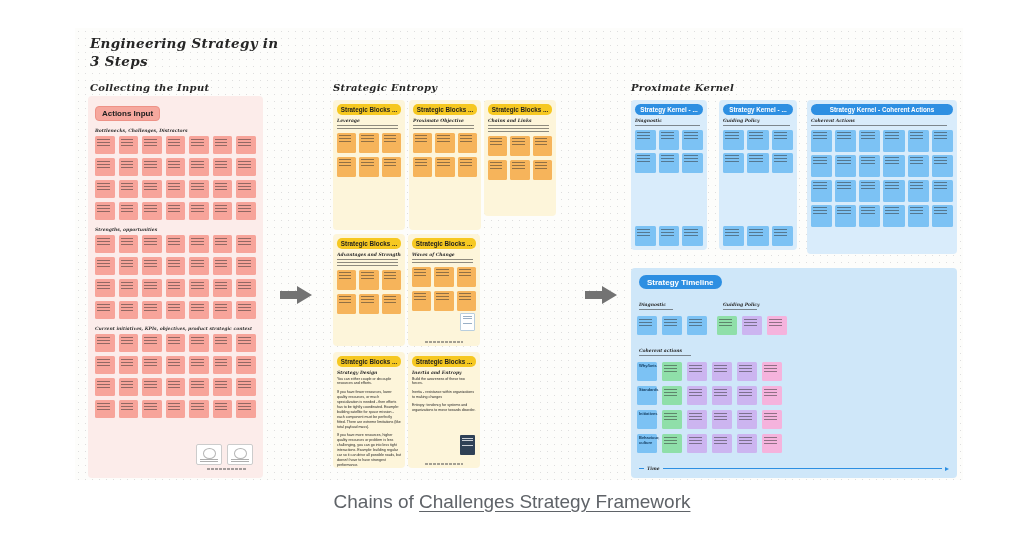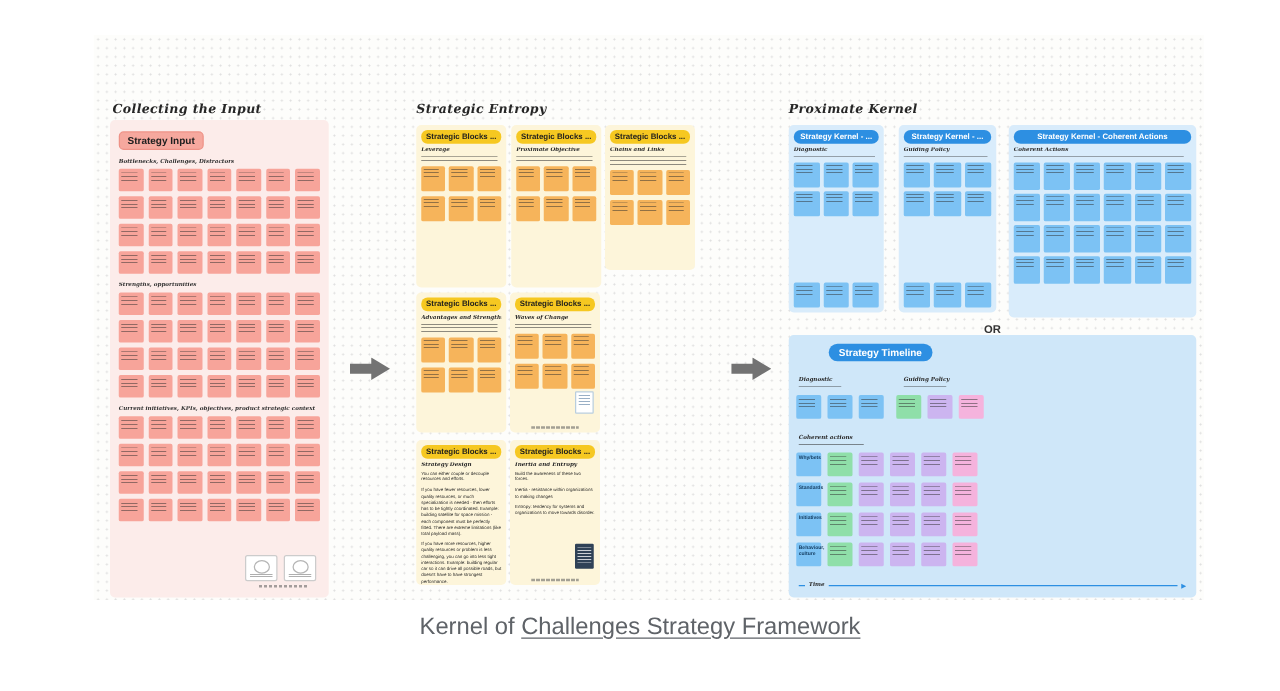--- a/index.html
+++ b/index.html
@@ -102,21 +102,21 @@
   .g-bottom .note{height:20px;}
   .g-k3{gap:3px;margin-top:3px;}
   .g-k3 .note{height:22px;}
   .or-label{position:absolute;left:556px;top:230px;width:326px;text-align:center;
     font-weight:700;font-size:9px;color:#333;}
 
   
   .timeline{position:absolute;left:556px;top:240px;width:326px;height:210px;
     background:#cfe7f9;border-radius:4px;box-sizing:border-box;}
   .tl-badge{position:absolute;left:8px;top:7px;background:#2d8fe2;border-radius:9px;color:#fff;
-    font-weight:700;font-size:8px;padding:2.5px 8px;margin-left:24px;}
+    font-weight:700;font-size:8px;padding:2.5px 8px;}
   .tl-label{position:absolute;font-family:"DejaVu Serif",serif;font-style:italic;font-weight:700;
     font-size:4.5px;color:#2b2b2b;white-space:nowrap;}
   .tl-bar{position:absolute;height:2.2px;
     background:repeating-linear-gradient(to bottom,rgba(50,50,50,.55) 0 .8px,transparent .8px 3px);}
   .tl-diag-label{left:8px;top:34px;}   .tl-diag-bar{left:8px;top:41px;width:34px;}
   .tl-guid-label{left:92px;top:34px;}  .tl-guid-bar{left:92px;top:41px;width:34px;}
   .tl-coh-label{left:8px;top:80px;}    .tl-coh-bar{left:8px;top:87px;width:52px;}
   .g-tl{position:absolute;gap:5px;}
   .g-tl .note{height:19px;width:20px;}
   .tl-diag-grid{left:6px;top:48px;}
@@ -131,27 +131,31 @@
   
   .caption{position:absolute;left:0;top:491px;width:1024px;text-align:center;
     font-size:19px;color:#5f6368;}
   .caption-link{color:#5f6368;text-decoration:underline;text-underline-offset:2.5px;cursor:pointer;}
 </style>
 </head>
 <body>
 
 <div class="canvas">
 
+  <div class="board-title hand">
+    <div>Engineering Strategy in</div>
+    <div>3 Steps</div>
+  </div>
 
   <div class="sec-h h-collect hand">Collecting the Input</div>
   <div class="sec-h h-blocks hand">Strategic Entropy</div>
   <div class="sec-h h-kernel hand">Proximate Kernel</div>
 
   <div class="left-panel">
-    <div class="si-badge">Strategy Input</div>
+    <div class="si-badge">Actions Input</div>
     <div class="si-group">
       <div class="si-label">Bottlenecks, Challenges, Distractors</div>
       <div class="grid g-left" style="grid-template-columns: repeat(7, 1fr);">
           <div class="note" style="background: rgb(247, 164, 154);"></div>
           <div class="note" style="background: rgb(247, 164, 154);"></div>
           <div class="note" style="background: rgb(247, 164, 154);"></div>
           <div class="note" style="background: rgb(247, 164, 154);"></div>
           <div class="note" style="background: rgb(247, 164, 154);"></div>
           <div class="note" style="background: rgb(247, 164, 154);"></div>
           <div class="note" style="background: rgb(247, 164, 154);"></div>
@@ -403,21 +407,20 @@
         <div class="note" style="background: rgb(124, 194, 244);"></div>
         <div class="note" style="background: rgb(124, 194, 244);"></div>
         <div class="note" style="background: rgb(124, 194, 244);"></div>
         <div class="note" style="background: rgb(124, 194, 244);"></div>
         <div class="note" style="background: rgb(124, 194, 244);"></div>
         <div class="note" style="background: rgb(124, 194, 244);"></div>
         <div class="note" style="background: rgb(124, 194, 244);"></div>
       </div>
   </div>
 
-  <div class="or-label">OR</div>
 
   <div class="timeline">
     <div class="tl-badge">Strategy Timeline</div>
 
     <div class="tl-label tl-diag-label">Diagnostic</div>
     <div class="tl-bar tl-diag-bar"></div>
     <div class="grid g-tl tl-diag-grid" style="grid-template-columns: repeat(3, 1fr);">
         <div class="note" style="background: rgb(124, 194, 244);"></div>
         <div class="note" style="background: rgb(124, 194, 244);"></div>
         <div class="note" style="background: rgb(124, 194, 244);"></div>
@@ -463,14 +466,14 @@
     <div class="time-row">
       <div class="time-dash"></div>
       <span class="time-label">Time</span>
       <div class="time-line"></div>
       <div class="time-head"></div>
     </div>
   </div>
 </div>
 
 <div class="caption">
-  <span>Kernel of </span><a class="caption-link">Challenges Strategy Framework</a>
+  <span>Chains of </span><a class="caption-link">Challenges Strategy Framework</a>
 </div>
 
 </body></html>

